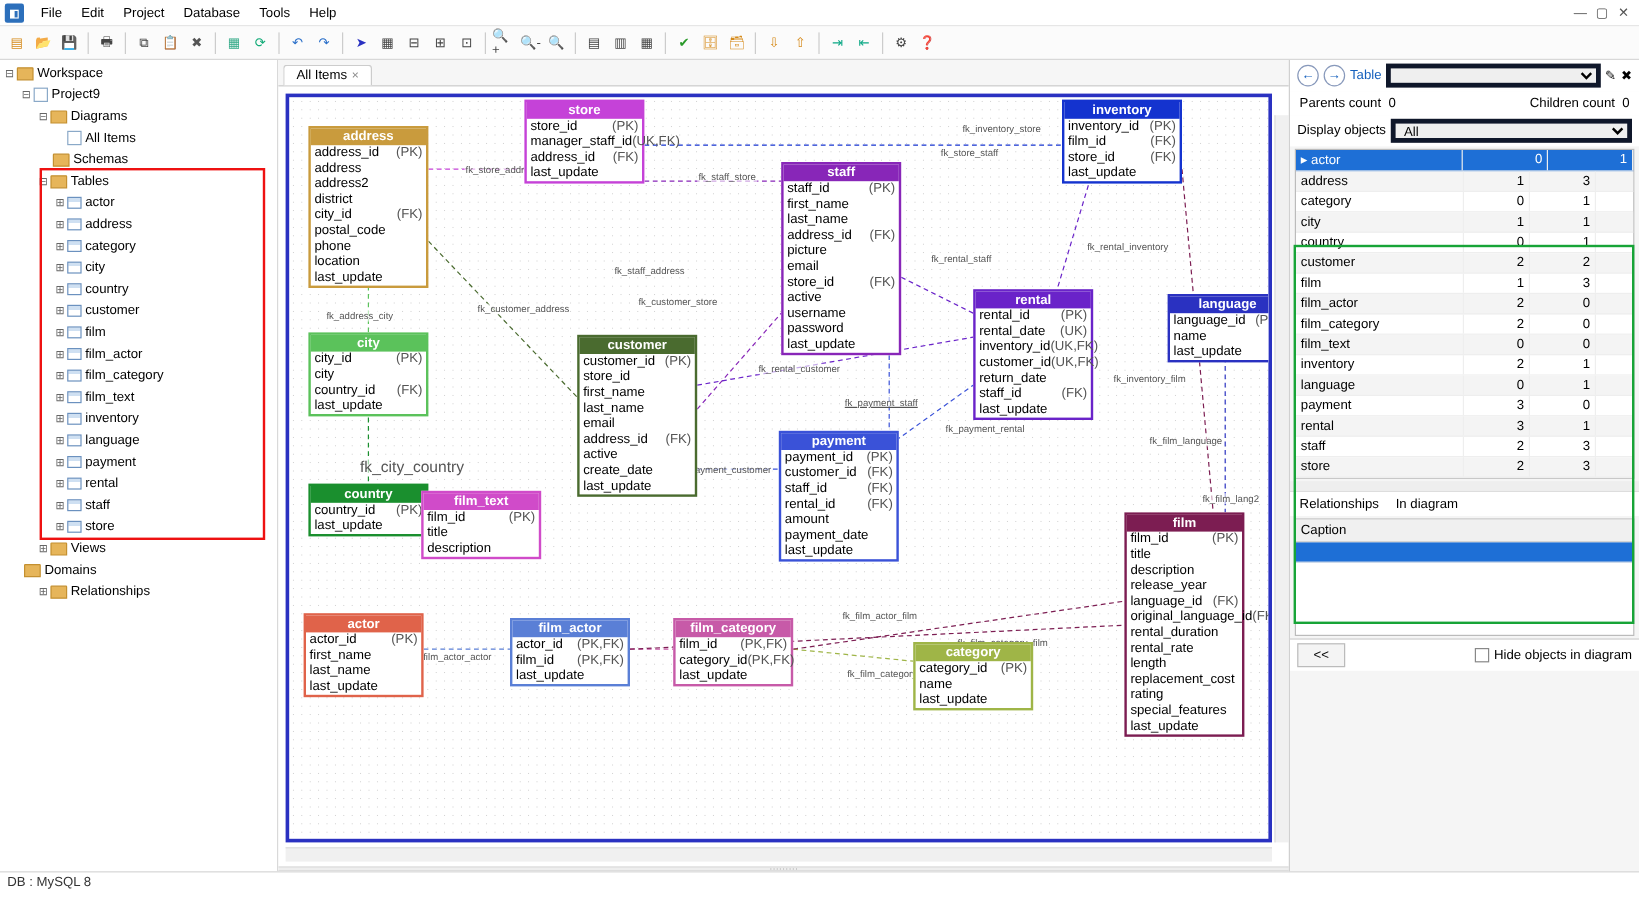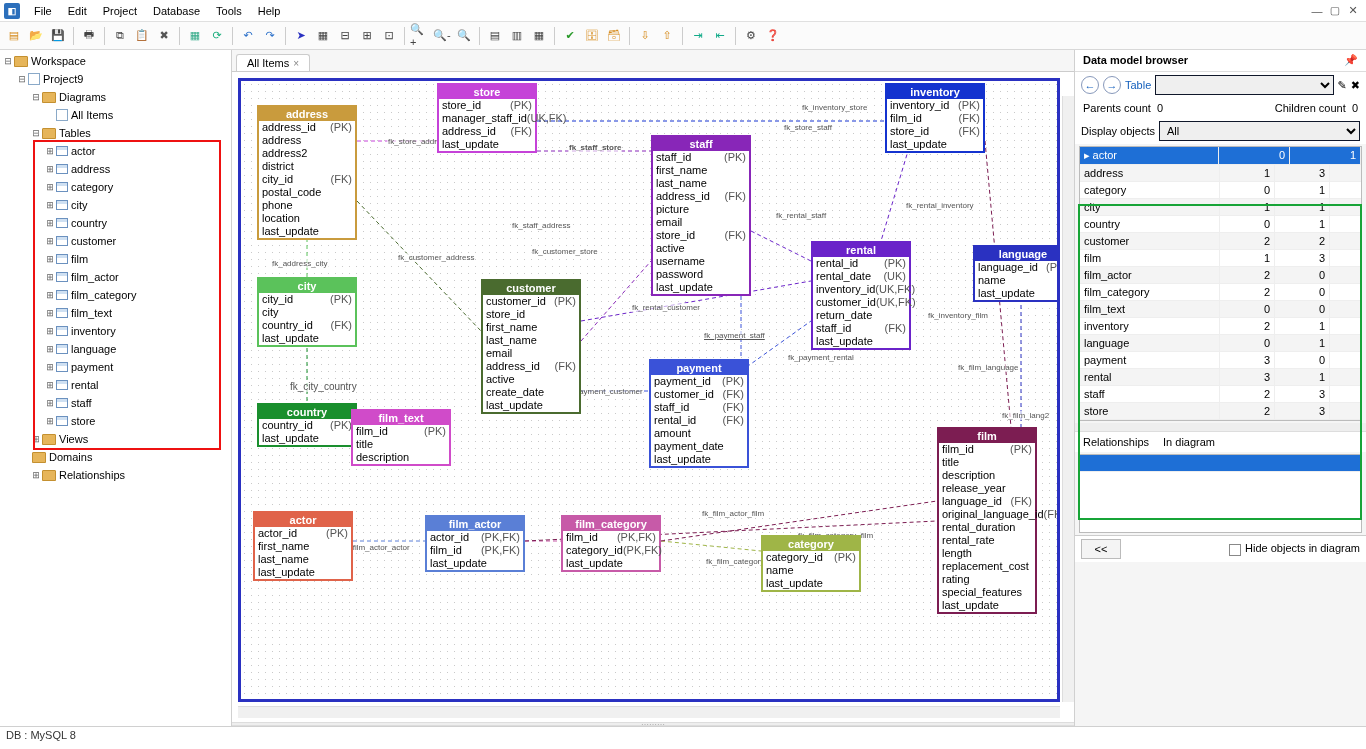--- a/index.html
+++ b/index.html
@@ -29,21 +29,21 @@
   background-color: #fff; background-image: radial-gradient(#c9c9c9 0.6px, transparent 0.6px); background-size: 7px 7px;}
 .entity { position: absolute; border: 2px solid; background: #fff; font-size: 9px; box-shadow: 0 0 0 0; min-width: 80px;}
 .entity .hdr { height: 14px; text-align: center; color: #fff; font-weight: bold; line-height: 14px;}
 .entity .col { display: flex; justify-content: space-between; padding: 1px 3px; line-height: 11px; }
 .entity .col .a { color: #555; }
 .scroll-v { position:absolute; right:0; top:24px; bottom:20px; width:12px; background:#f0f0f0;border-left:1px solid #ddd;}
 .scroll-h { position:absolute; left:6px; right:14px; bottom:4px; height:12px; background:#f0f0f0;border-top:1px solid #ddd;}
 .right-panel { width: 292px; border-left: 1px solid #d0d0d0; background: #f5f5f5; display:flex; flex-direction:column;}
 .rp-title { font-weight: bold; padding: 4px 8px; background:#fff; border-bottom:1px solid #ddd; display:flex;justify-content:space-between;}
 .rp-row { display: flex; align-items: center; padding: 3px 6px; gap: 4px; background:#fff;}
-.rp-row select, .rp-row input[type=text] { border:1px solid #0f172a; height:20px; font-size:11px; padding:0 3px;}
+.rp-row select, .rp-row input[type=text] { border:4px solid #0f172a; height:20px; font-size:11px; padding:0 3px;}
 .rp-counts { display:flex;justify-content:space-between; padding:4px 8px;background:#fff;}
 .rp-btns { display:flex;gap:6px;padding:4px 6px;background:#fff;}
 .rp-btn { flex:1;border:1px solid #bbb;background:#f4f4f4;text-align:center;padding:3px 0;}
 .grid { background:#fff; border:1px solid #bbb; margin:2px 4px; }
 .grid-hdr { display:flex; background:#f0f0f0; border-bottom:1px solid #ccc;}
 .grid-hdr > div { padding:3px 4px; border-right:1px solid #ccc; }
 .g-row { display:flex; border-bottom:1px solid #eee;}
 .g-row > div { padding:2px 4px; border-right:1px solid #eee; overflow:hidden;}
 .g-row.sel { background:#1e6fd6; color:#fff;gap:16px;}
 .c1{width:140px}.c2{width:55px;text-align:right}.c3{width:55px;text-align:right}
@@ -131,20 +131,24 @@
       </div>
     <div class="tree-row" style="padding-left:30px">
         <span class="tw">⊟</span>
         <span class="folder-ic"></span>
         <span>Diagrams</span>
       </div>
     <div class="tree-row" style="padding-left:56px">
         <span class="doc-ic"></span>
         <span>All Items</span>
       </div>
+    <div class="tree-row" style="padding-left:44px">
+        <span class="folder-ic"></span>
+        <span>Schemas</span>
+      </div>
     <div class="tree-row" style="padding-left:30px">
         <span class="tw">⊟</span>
         <span class="folder-ic"></span>
         <span>Tables</span>
       </div>
     <div id="table-rows">
         <div class="tree-row" style="padding-left: 44px;">
           <span class="tw">⊞</span>
           <span class="tbl-ic"></span>
           <span>actor</span>
@@ -223,21 +227,21 @@
           <span class="tw">⊞</span>
           <span class="tbl-ic"></span>
           <span>store</span>
         </div>
       </div>
     <div class="tree-row" style="padding-left:30px">
         <span class="tw">⊞</span>
         <span class="folder-ic"></span>
         <span>Views</span>
       </div>
-    <div class="tree-row" style="padding-left:32px">
+    <div class="tree-row" style="padding-left:20px">
         <span class="folder-ic"></span>
         <span>Domains</span>
       </div>
     <div class="tree-row" style="padding-left:30px">
         <span class="tw">⊞</span>
         <span class="folder-ic"></span>
         <span>Relationships</span>
       </div>
     <div class="red-box" style="left:33px;top:90px;width:188px;height:310px"></div>
   </div>
@@ -269,33 +273,33 @@
             <line x1="780" y1="210" x2="780" y2="346" stroke="#2a31c1" stroke-width="1" stroke-dasharray="4 3"></line>
             <line x1="112" y1="460" x2="184" y2="460" stroke="#5a7fd6" stroke-width="1" stroke-dasharray="4 3"></line>
             <line x1="284" y1="460" x2="320" y2="460" stroke="#c75aa8" stroke-width="1" stroke-dasharray="4 3"></line>
             <line x1="420" y1="460" x2="520" y2="470" stroke="#9fb547" stroke-width="1" stroke-dasharray="4 3"></line>
             <line x1="420" y1="460" x2="696" y2="420" stroke="#7c1d52" stroke-width="1" stroke-dasharray="4 3"></line>
             <line x1="284" y1="460" x2="696" y2="440" stroke="#7c1d52" stroke-width="1" stroke-dasharray="4 3"></line>
           </svg>
         <div id="fk-labels">
             <span style="position: absolute; left: 146px; top: 56px; font-size: 8px; color: rgb(85, 85, 85); background: rgba(255, 255, 255, 0.6); padding: 0px 1px;">fk_store_address</span>
             <span style="position: absolute; left: 560px; top: 22px; font-size: 8px; color: rgb(85, 85, 85); background: rgba(255, 255, 255, 0.6); padding: 0px 1px;">fk_inventory_store</span>
-            <span style="position: absolute; left: 327px; top: 62px; font-size: 8px; color: rgb(85, 85, 85); background: rgba(255, 255, 255, 0.6); padding: 0px 1px; font-weight: bold;">fk_staff_store</span>
+            <span style="position: absolute; left: 340px; top: 62px; font-size: 8px; color: rgb(85, 85, 85); background: rgba(255, 255, 255, 0.6); padding: 0px 1px;">fk_staff_store</span>
             <span style="position: absolute; left: 270px; top: 140px; font-size: 8px; color: rgb(85, 85, 85); background: rgba(255, 255, 255, 0.6); padding: 0px 1px;">fk_staff_address</span>
             <span style="position: absolute; left: 542px; top: 42px; font-size: 8px; color: rgb(85, 85, 85); background: rgba(255, 255, 255, 0.6); padding: 0px 1px;">fk_store_staff</span>
             <span style="position: absolute; left: 290px; top: 166px; font-size: 8px; color: rgb(85, 85, 85); background: rgba(255, 255, 255, 0.6); padding: 0px 1px;">fk_customer_store</span>
             <span style="position: absolute; left: 30px; top: 178px; font-size: 8px; color: rgb(85, 85, 85); background: rgba(255, 255, 255, 0.6); padding: 0px 1px;">fk_address_city</span>
             <span style="position: absolute; left: 156px; top: 172px; font-size: 8px; color: rgb(85, 85, 85); background: rgba(255, 255, 255, 0.6); padding: 0px 1px;">fk_customer_address</span>
             <span style="position: absolute; left: 534px; top: 130px; font-size: 8px; color: rgb(85, 85, 85); background: rgba(255, 255, 255, 0.6); padding: 0px 1px;">fk_rental_staff</span>
             <span style="position: absolute; left: 664px; top: 120px; font-size: 8px; color: rgb(85, 85, 85); background: rgba(255, 255, 255, 0.6); padding: 0px 1px;">fk_rental_inventory</span>
             <span style="position: absolute; left: 390px; top: 222px; font-size: 8px; color: rgb(85, 85, 85); background: rgba(255, 255, 255, 0.6); padding: 0px 1px;">fk_rental_customer</span>
             <span style="position: absolute; left: 686px; top: 230px; font-size: 8px; color: rgb(85, 85, 85); background: rgba(255, 255, 255, 0.6); padding: 0px 1px;">fk_inventory_film</span>
             <span style="position: absolute; left: 462px; top: 250px; font-size: 8px; color: rgb(85, 85, 85); background: rgba(255, 255, 255, 0.6); padding: 0px 1px; text-decoration: underline;">fk_payment_staff</span>
             <span style="position: absolute; left: 546px; top: 272px; font-size: 8px; color: rgb(85, 85, 85); background: rgba(255, 255, 255, 0.6); padding: 0px 1px;">fk_payment_rental</span>
-            <span style="position: absolute; left: 48px; top: 300px; font-size: 10px; color: rgb(85, 85, 85); background: rgba(255, 255, 255, 0.6); padding: 0px 1px;">fk_city_country</span>
+            <span style="position: absolute; left: 58px; top: 300px; font-size: 13px; color: rgb(85, 85, 85); background: rgba(255, 255, 255, 0.6); padding: 0px 1px;">fk_city_country</span>
             <span style="position: absolute; left: 322px; top: 306px; font-size: 8px; color: rgb(85, 85, 85); background: rgba(255, 255, 255, 0.6); padding: 0px 1px;">fk_payment_customer</span>
             <span style="position: absolute; left: 716px; top: 282px; font-size: 8px; color: rgb(85, 85, 85); background: rgba(255, 255, 255, 0.6); padding: 0px 1px;">fk_film_language</span>
             <span style="position: absolute; left: 760px; top: 330px; font-size: 8px; color: rgb(85, 85, 85); background: rgba(255, 255, 255, 0.6); padding: 0px 1px;">fk_film_lang2</span>
             <span style="position: absolute; left: 460px; top: 428px; font-size: 8px; color: rgb(85, 85, 85); background: rgba(255, 255, 255, 0.6); padding: 0px 1px;">fk_film_actor_film</span>
             <span style="position: absolute; left: 100px; top: 462px; font-size: 8px; color: rgb(85, 85, 85); background: rgba(255, 255, 255, 0.6); padding: 0px 1px;">fk_film_actor_actor</span>
             <span style="position: absolute; left: 556px; top: 450px; font-size: 8px; color: rgb(85, 85, 85); background: rgba(255, 255, 255, 0.6); padding: 0px 1px;">fk_film_category_film</span>
             <span style="position: absolute; left: 464px; top: 476px; font-size: 8px; color: rgb(85, 85, 85); background: rgba(255, 255, 255, 0.6); padding: 0px 1px;">fk_film_category</span>
           </div>
       <div class="entity" style="left: 16px; top: 24px; border-color: rgb(201, 155, 61); width: 100px;">
             <div class="hdr" style="background:#c99b3d">address</div>
@@ -702,24 +706,20 @@
             </div>
           </div>
         </div>
       <div class="scroll-v"></div>
       <div class="scroll-h"></div>
     </div>
     <div class="splitter-h">⋯⋯⋯</div>
   </div>
 
   <div class="right-panel" style="position:relative">
-    <div class="rp-title">
-        <span>Data model browser</span>
-        <span>📌</span>
-      </div>
     <div class="rp-row">
       <span style="color:#1560bd;border:1px solid #89b;border-radius:9px;width:18px;height:18px;text-align:center;line-height:16px">←</span>
       <span style="color:#1560bd;border:1px solid #89b;border-radius:9px;width:18px;height:18px;text-align:center;line-height:16px">→</span>
       <span style="color:#1560bd">Table</span>
       <select style="flex:1"></select>
       <span>✎</span>
       <span>✖</span>
     </div>
     <div class="rp-counts">
       <span><span>Parents count</span>&nbsp;&nbsp;<span>0</span></span>
@@ -813,20 +813,23 @@
           </div>
         </div>
     </div>
     <div class="green-box" style="left:3px;top:154px;width:284px;height:316px"></div>
     <div style="height:8px;background:#eee"></div>
     <div class="bottom-tabs">
       <span>Relationships</span>
       <span>In diagram</span>
     </div>
     <div class="grid" style="flex:0 0 auto">
+      <div class="grid-hdr">
+          <div style="flex:1">Caption</div>
+        </div>
       <div class="g-row sel">
           <div style="flex:1;height:16px">&nbsp;</div>
         </div>
       <div style="height:60px"></div>
     </div>
     <div class="rp-row" style="border-top:1px solid #ccc;justify-content:space-between">
       <div class="rp-btn" style="flex:0 0 40px">&lt;&lt;</div>
       <label><span class="check"></span><span>Hide objects in diagram</span></label>
     </div>
   </div>

